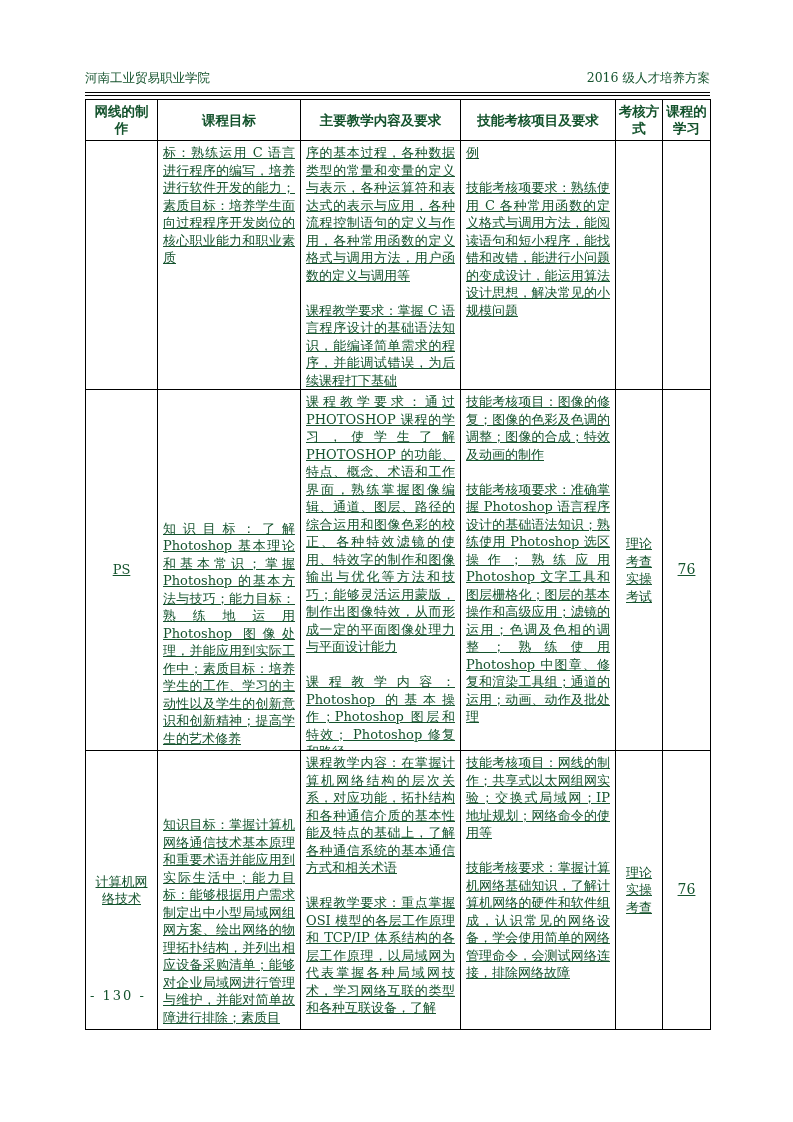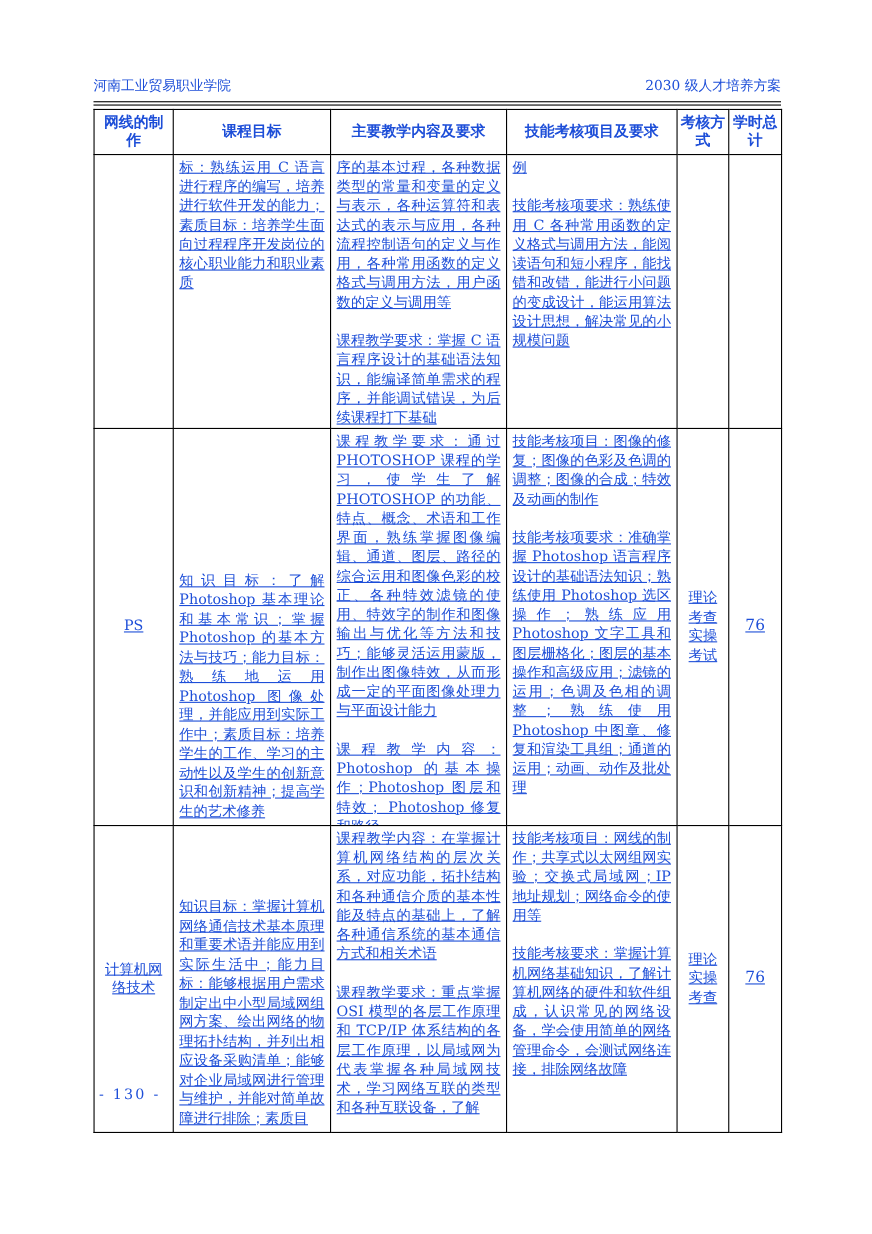--- a/index.html
+++ b/index.html
@@ -1,19 +1,19 @@
 <!DOCTYPE html>
 <html><head>
 <meta charset="utf-8">
 <style>
   * { margin:0; padding:0; box-sizing:border-box; }
   html,body { background:#e8e8e8; }
   .page {
     width:793px; height:1122px; background:#ffffff; position:relative;
-    font-family:"DejaVu Serif","Liberation Serif",serif; color:#1d4ed8;
+    font-family:"DejaVu Serif","Liberation Serif",serif; color:#14532d;
     margin:0 auto; overflow:hidden;
   }
   .content { position:absolute; left:85px; top:70px; width:625px; }
   .page-header {
     display:flex; justify-content:space-between; align-items:flex-end;
     font-size:12.5px; padding-bottom:5px;
   }
   .header-rule { height:4px; border-top:1.5px solid #000; border-bottom:1px solid #000; margin-bottom:3px; }
   table { width:625px; border-collapse:collapse; table-layout:fixed; }
   th, td { border:1px solid #000; padding:0; vertical-align:top; }
@@ -32,21 +32,21 @@
   .page-footer { position:absolute; left:90px; top:988px; font-size:13px; letter-spacing:2px; }
 </style>
 </head>
 <body>
 
 <div class="page">
   <div class="content">
 
     <div class="page-header">
       <span>河南工业贸易职业学院</span>
-      <span>2030 级人才培养方案</span>
+      <span>2016 级人才培养方案</span>
     </div>
     <div class="header-rule"></div>
 
     <table>
       <colgroup>
         <col style="width:72px">
           <col style="width:143px">
           <col style="width:160px">
         <col style="width:155px">
           <col style="width:47px">
@@ -63,21 +63,21 @@
           <th>
               <div class="box">主要教学内容及要求</div>
             </th>
           <th>
               <div class="box">技能考核项目及要求</div>
             </th>
           <th>
               <div class="box">考核方式</div>
             </th>
           <th>
-              <div class="box">学时总计</div>
+              <div class="box">课程的学习</div>
             </th>
         </tr>
       </thead>
       <tbody>
 
         <tr>
           <td>
               <div class="box h250 ctr"></div>
             </td>
           <td>

